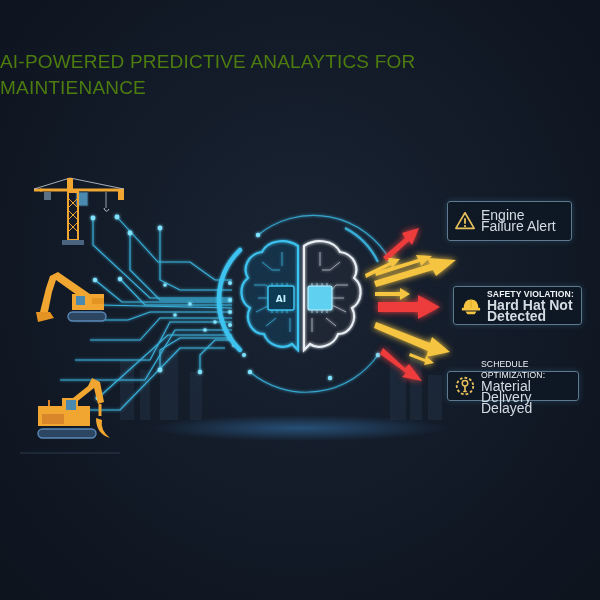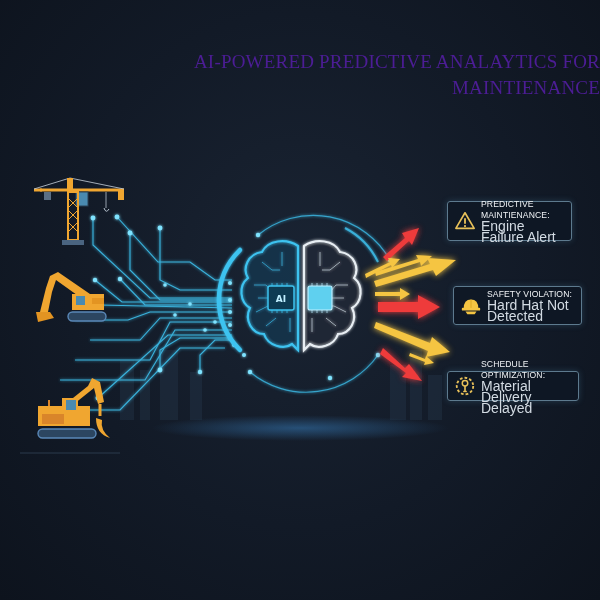--- a/index.html
+++ b/index.html
@@ -5,22 +5,22 @@
   html, body { margin: 0; padding: 0; }
   body {
     width: 600px; height: 600px; overflow: hidden;
     background: radial-gradient(ellipse at 50% 45%, #1a2433 0%, #121a27 55%, #0d131d 100%);
     font-family: "DejaVu Sans", sans-serif;
     position: relative;
   }
   .stage { position: absolute; inset: 0; }
   .title {
     position: absolute; left: 0; right: 0; top: 36px;
-    text-align: right; color: #4c1d95;
-    font-family: Liberation Serif, serif;
+    text-align: left; color: #4d7c0f;
+    font-family: Liberation Sans, sans-serif;
     font-size: 19px; line-height: 26px; letter-spacing: 0.2px;
     font-weight: normal;
   }
   .title span { display: block; }
   svg.art { position: absolute; left: 0; top: 0; }
   .alert {
     position: absolute;
     border: 1.5px solid #5d7a8e;
     border-radius: 3px;
     background: rgba(14, 24, 36, 0.85);
@@ -259,26 +259,25 @@
     <line x1="20" y1="453" x2="120" y2="453" stroke="#2a3a4c" stroke-width="1"></line>
   </svg>
 
   <div class="alert" style="left:447px; top:201px; width:125px; height:40px;">
     <svg class="ic" viewBox="0 0 24 24">
       <path d="M12 3 L22 20 L2 20 Z" fill="none" stroke="#e8c15a" stroke-width="1.8" stroke-linejoin="round"></path>
       <rect x="11" y="9" width="2" height="6" fill="#e8c15a"></rect>
       <rect x="11" y="16.5" width="2" height="2" fill="#e8c15a"></rect>
     </svg>
     <div class="txt">
-      <span class="head">PREDICTIVE MAINTIENANCE:</span>
       <span class="sub">Engine Failure Alert</span>
     </div>
   </div>
 
-  <div class="alert" style="left:453px; top:286px; width:129px; height:39px;">
+  <div class="alert" style="left:453px; top:286px; width:129px; height:39px;font-weight:bold;">
     <svg class="ic" viewBox="0 0 24 24">
       <path d="M4 15 Q 4 5 12 5 Q 20 5 20 15 Z" fill="#f5c542"></path>
       <rect x="2" y="14" width="20" height="3" rx="1" fill="#f5c542"></rect>
       <path d="M6 18 L18 18 L16 21 L8 21 Z" fill="#f5c542"></path>
       <line x1="12" y1="5" x2="12" y2="14" stroke="#d9a520" stroke-width="1"></line>
     </svg>
     <div class="txt">
       <span class="head">SAFETY VIOLATION:</span>
       <span class="sub">Hard Hat Not Detected</span>
     </div>

